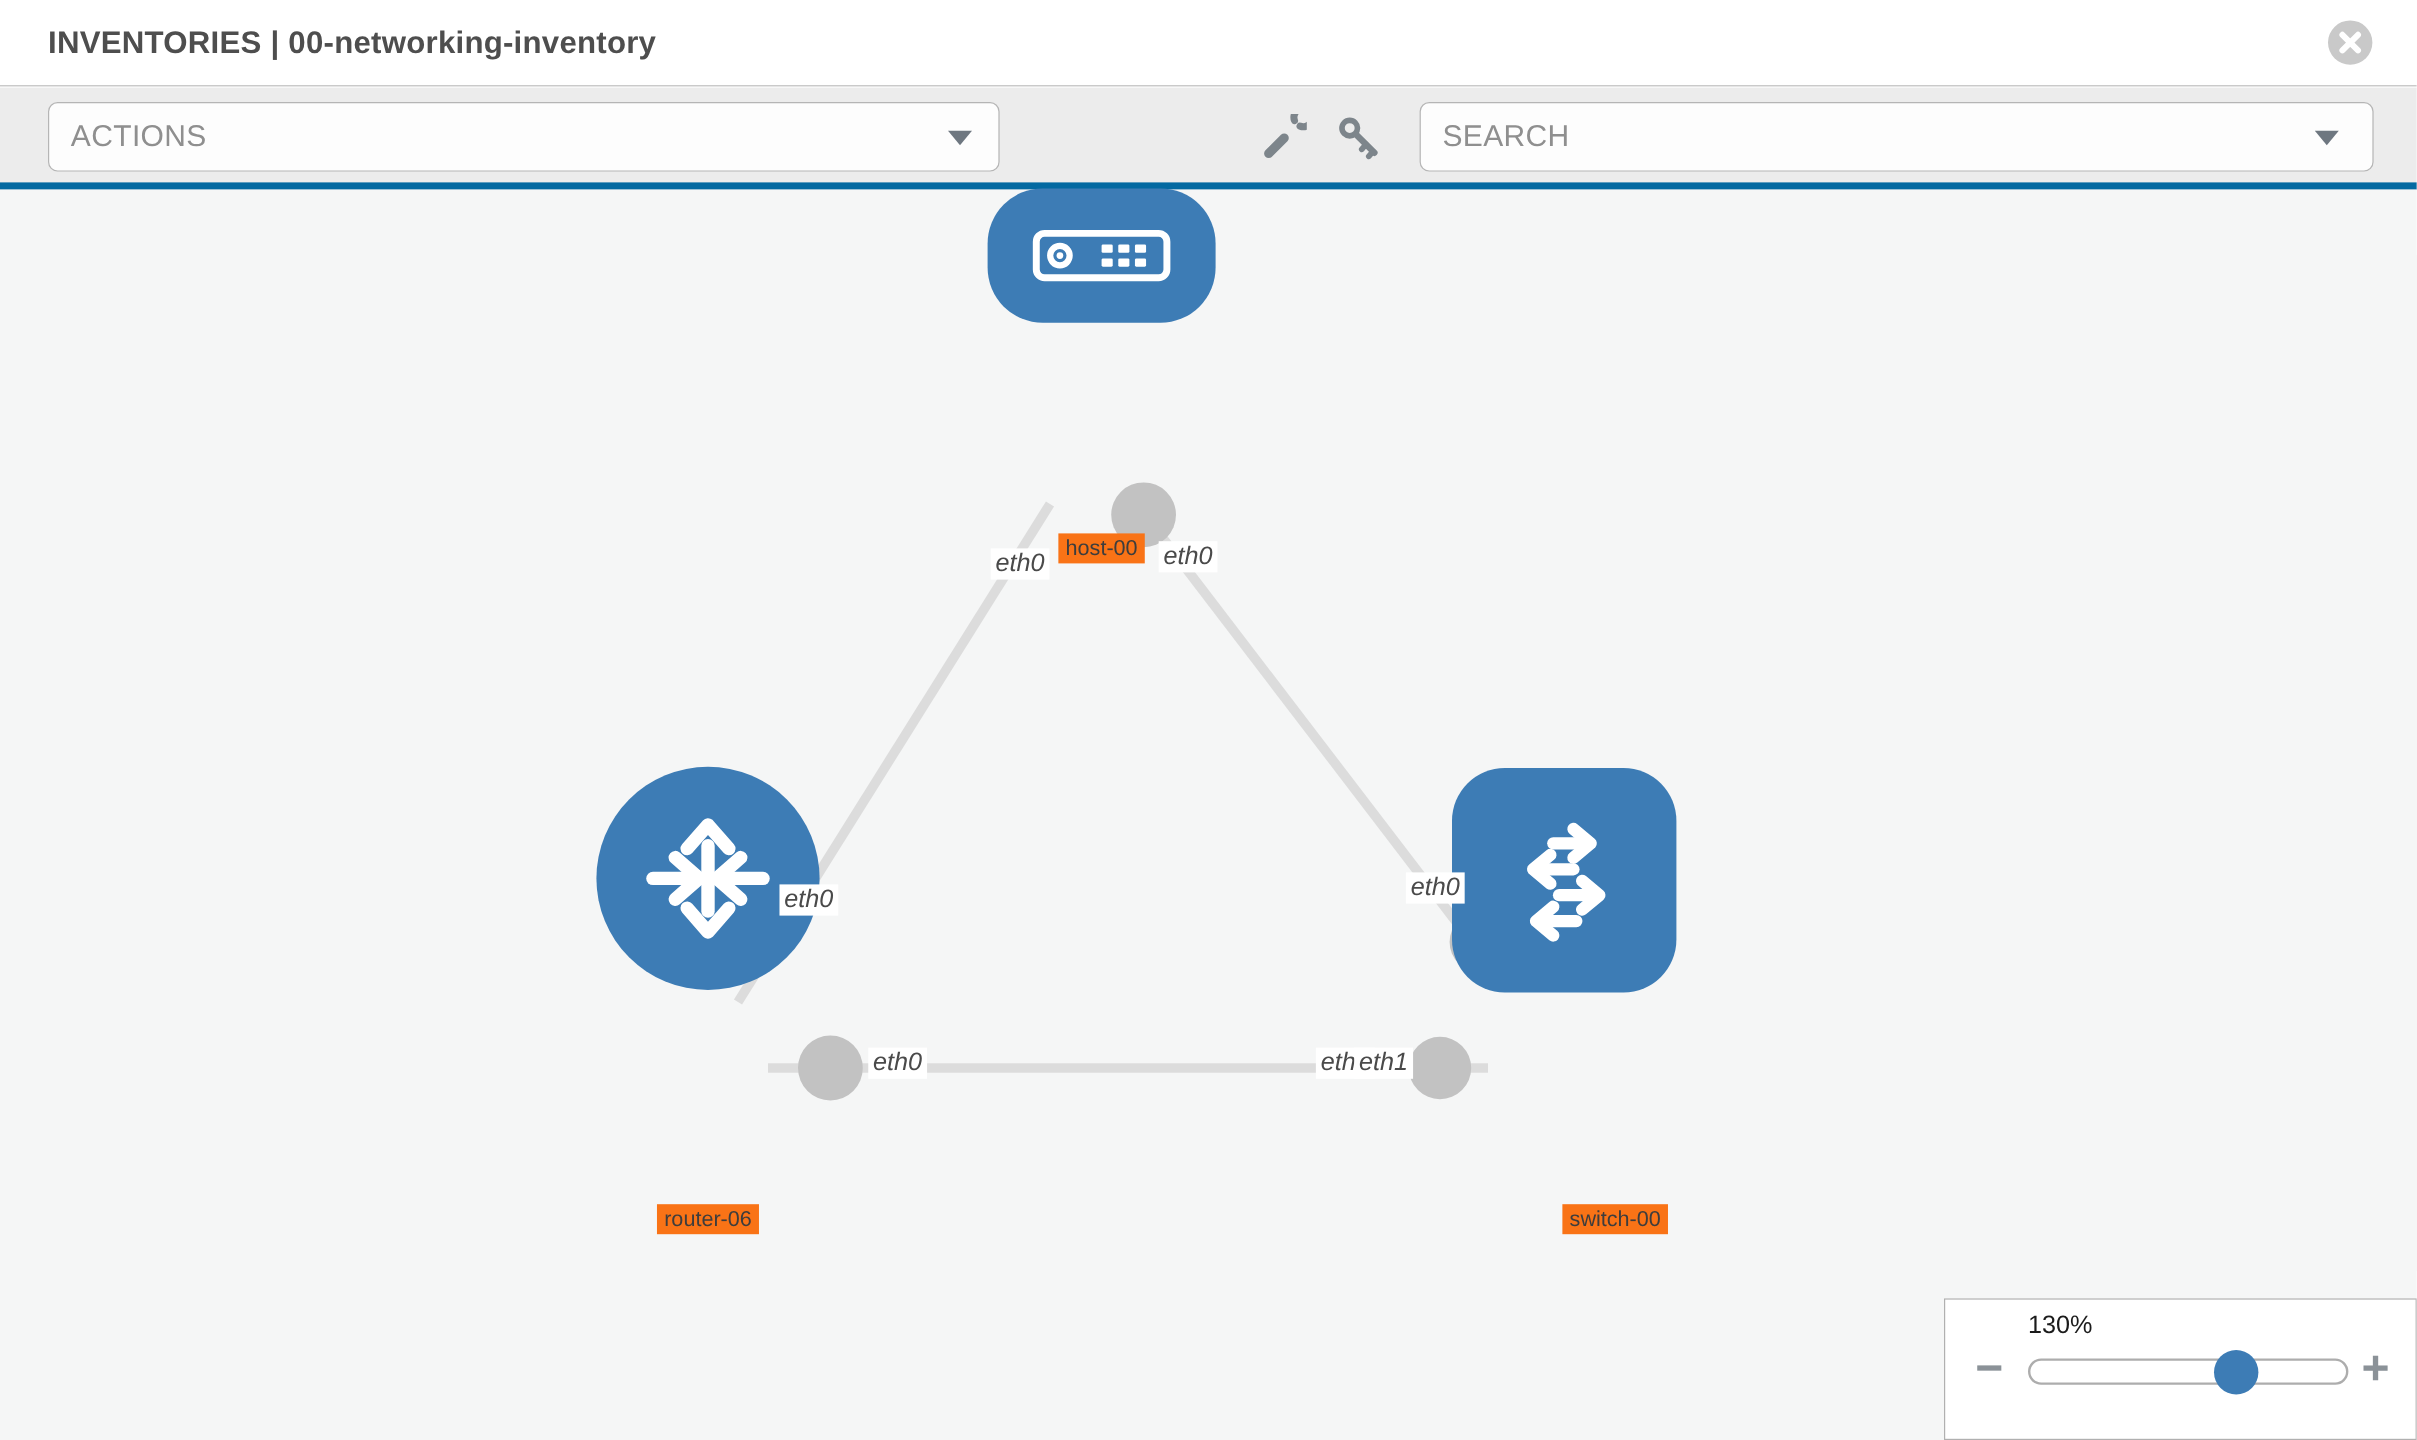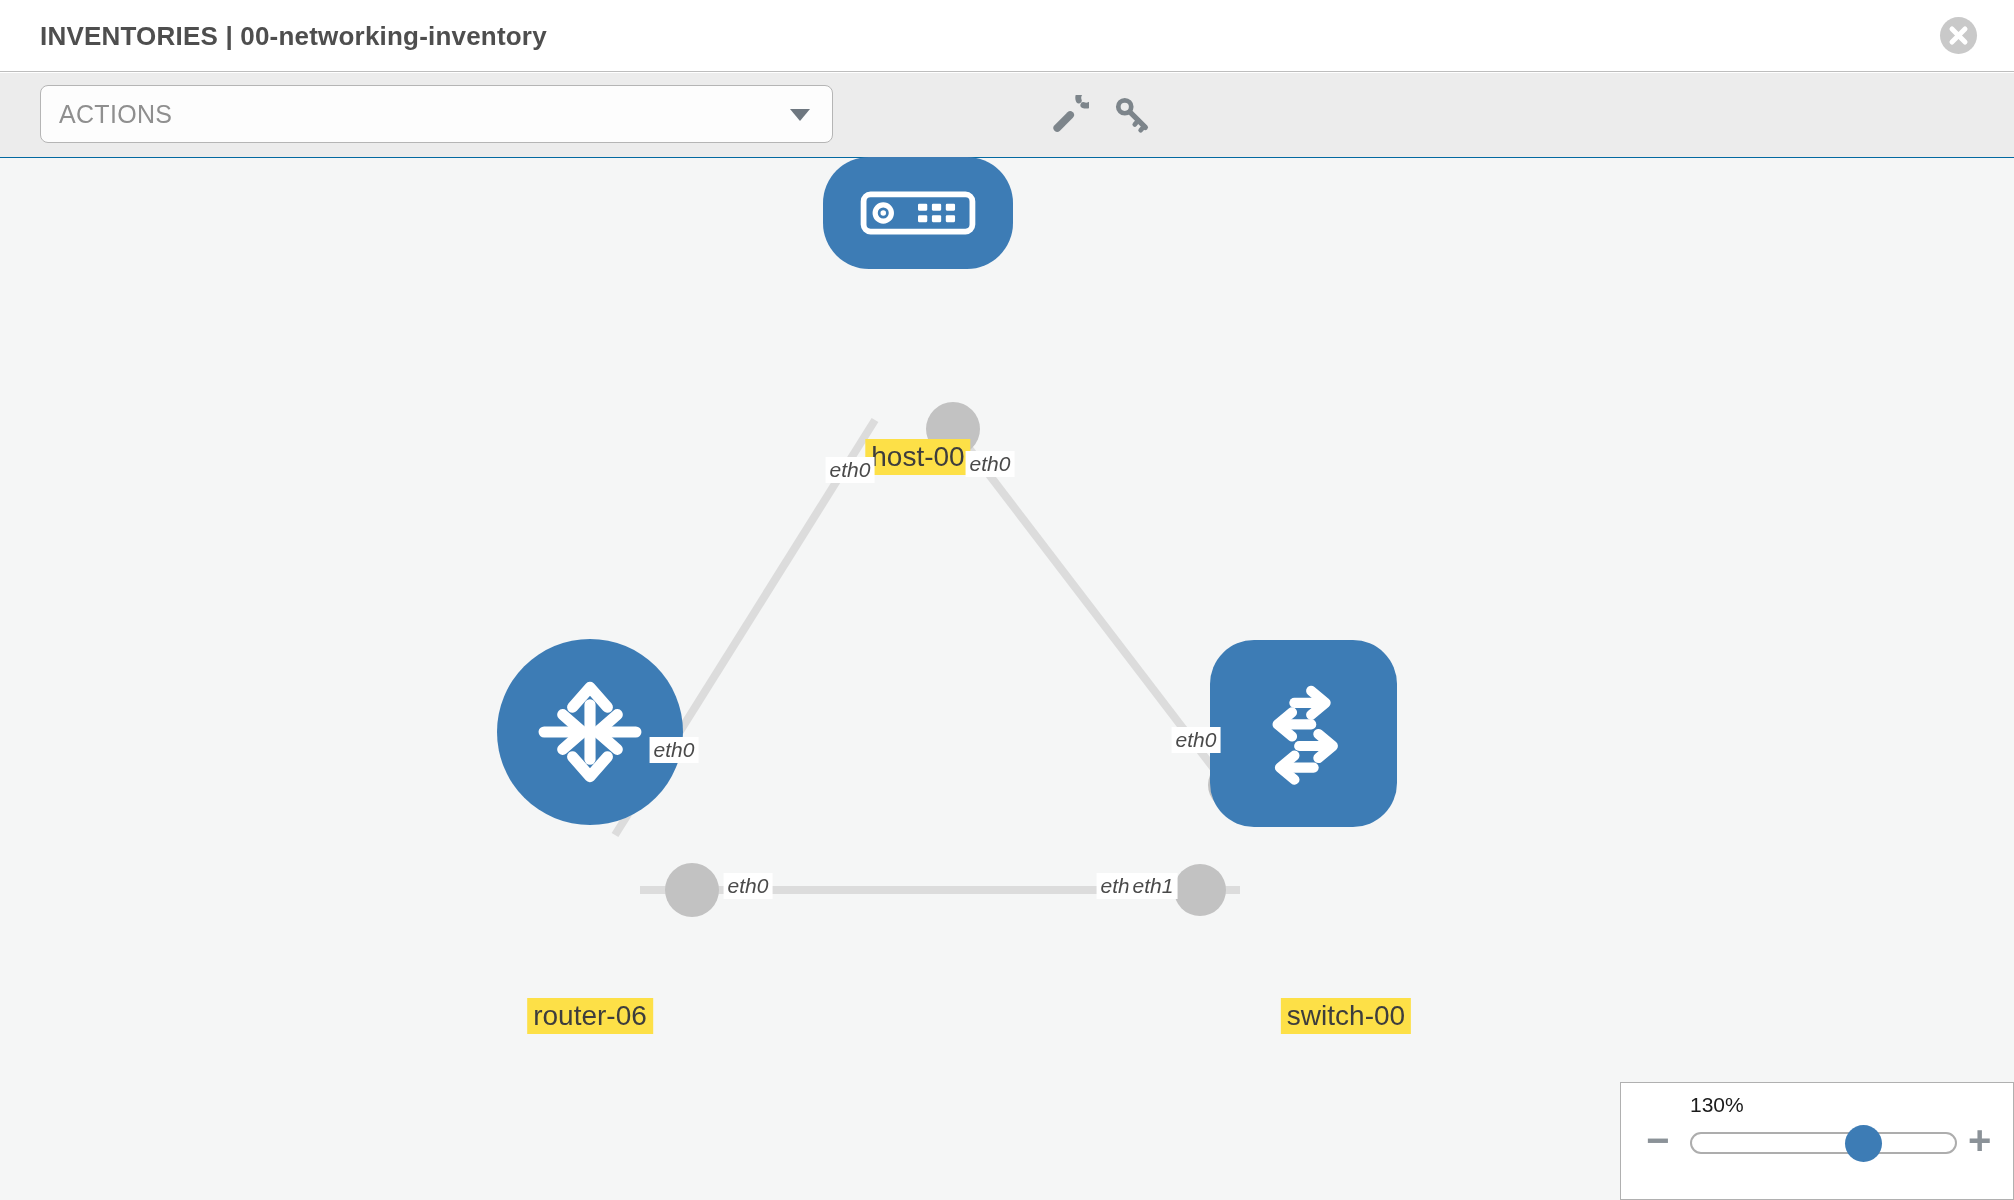--- a/index.html
+++ b/index.html
@@ -10,21 +10,21 @@
   
   #header { position:absolute; left:0; top:0; width:2014px; height:72px;
     background:#fff; border-bottom:1px solid #bdbdbd; }
   #page-title { position:absolute; left:40px; top:36px; transform:translateY(-50%);
     font-size:26px; font-weight:bold; color:#4e4e4e; letter-spacing:.2px; }
   #close-btn { position:absolute; left:1940px; top:17px; width:37px; height:37px;
     border-radius:50%; background:#c9c9c9; cursor:pointer; }
 
   
   #toolbar { position:absolute; left:0; top:73px; width:2014px; height:85px;
-    background:#ececec; border-bottom:1px solid #0369a1; }
+    background:#ececec; border-bottom:6px solid #0369a1; }
   .select-box { position:absolute; top:12px; height:58px; background:#fdfdfd;
     border:1px solid #b5b5b5; border-radius:8px; }
   .select-label { position:absolute; left:18px; top:50%; transform:translateY(-50%);
     font-size:25px; color:#8f8f8f; letter-spacing:.3px; }
   .caret { position:absolute; top:50%; margin-top:-5px; width:0; height:0;
     border-left:10px solid transparent; border-right:10px solid transparent;
     border-top:12px solid #6e7780; }
   #actions-box { left:40px; width:793px; }
   #search-box  { left:1183px; width:795px; }
   .tool-icon-btn { position:absolute; top:22px; width:40px; height:40px; cursor:pointer; }
@@ -35,22 +35,22 @@
   #canvas { position:absolute; left:0; top:158px; width:2014px; height:1042px;
     background:#f5f6f6; }
   #links-svg { position:absolute; left:0; top:0; }
 
   .node { position:absolute; background:#3d7cb5; display:flex;
     align-items:center; justify-content:center; cursor:pointer; }
   #node-host   { left:823px; top:157px; width:190px; height:112px; border-radius:46px; }
   #node-router { left:497px; top:639px; width:186px; height:186px; border-radius:50%; }
   #node-switch { left:1210px; top:640px; width:187px; height:187px; border-radius:44px; }
 
-  .node-label { position:absolute; transform:translate(-50%,-50%); background:#fde047;
-    color:#3d3d3d; font-size:28px; padding:2px 6px; white-space:nowrap; z-index:5; }
+  .node-label { position:absolute; transform:translate(-50%,-50%); background:#f97316;
+    color:#3d3d3d; font-size:18px; padding:2px 6px; white-space:nowrap; z-index:5; }
   .if-label { position:absolute; transform:translate(-50%,-50%); background:#fff;
     color:#4a4a4a; font-size:21px; padding:1px 4px; white-space:nowrap; z-index:6;font-style:italic; }
 
   
   #zoom-panel { position:absolute; left:1620px; top:1082px; width:394px; height:118px;
     background:#fff; border:1px solid #b0b0b0; }
   #zoom-level { position:absolute; left:1690px; top:1093px; width:267px;
     text-align:left; font-size:21px; color:#1b1b1b; }
   .zoom-sign { position:absolute; top:1120px; font-size:40px; font-weight:bold;
     color:#8b9298; cursor:pointer; line-height:40px; }
@@ -90,20 +90,24 @@
     </div>
     <div id="key-btn" class="tool-icon-btn">
       <svg width="40" height="40" viewBox="0 0 34 34">
         <circle cx="10" cy="10" r="5.5" fill="none" stroke="#7d858b" stroke-width="4"></circle>
         <line x1="14.5" y1="14.5" x2="27.5" y2="27.5" stroke="#7d858b" stroke-width="4.5" stroke-linecap="round"></line>
         <line x1="21.5" y1="21.5" x2="18.5" y2="25" stroke="#7d858b" stroke-width="4" stroke-linecap="round"></line>
         <line x1="26.5" y1="26.5" x2="23.5" y2="30" stroke="#7d858b" stroke-width="4" stroke-linecap="round"></line>
       </svg>
     </div>
 
+    <div id="search-box" class="select-box">
+      <span class="select-label">SEARCH</span>
+      <span class="caret" style="right:28px;"></span>
+    </div>
   </div>
 
   <div id="canvas">
     <svg id="links-svg" width="2014" height="1042" viewBox="0 0 2014 1042">
       <line x1="875" y1="262" x2="615" y2="677" stroke="#dcdcdc" stroke-width="8"></line>
       <line x1="955" y1="272" x2="1234" y2="637" stroke="#dcdcdc" stroke-width="8"></line>
       <line x1="640" y1="732" x2="1240" y2="732" stroke="#dcdcdc" stroke-width="8"></line>
       <circle cx="953" cy="271" r="27" fill="#c2c2c2"></circle>
       <circle cx="692" cy="732" r="27" fill="#c2c2c2"></circle>
       <circle cx="1200" cy="732" r="26" fill="#c2c2c2"></circle>

